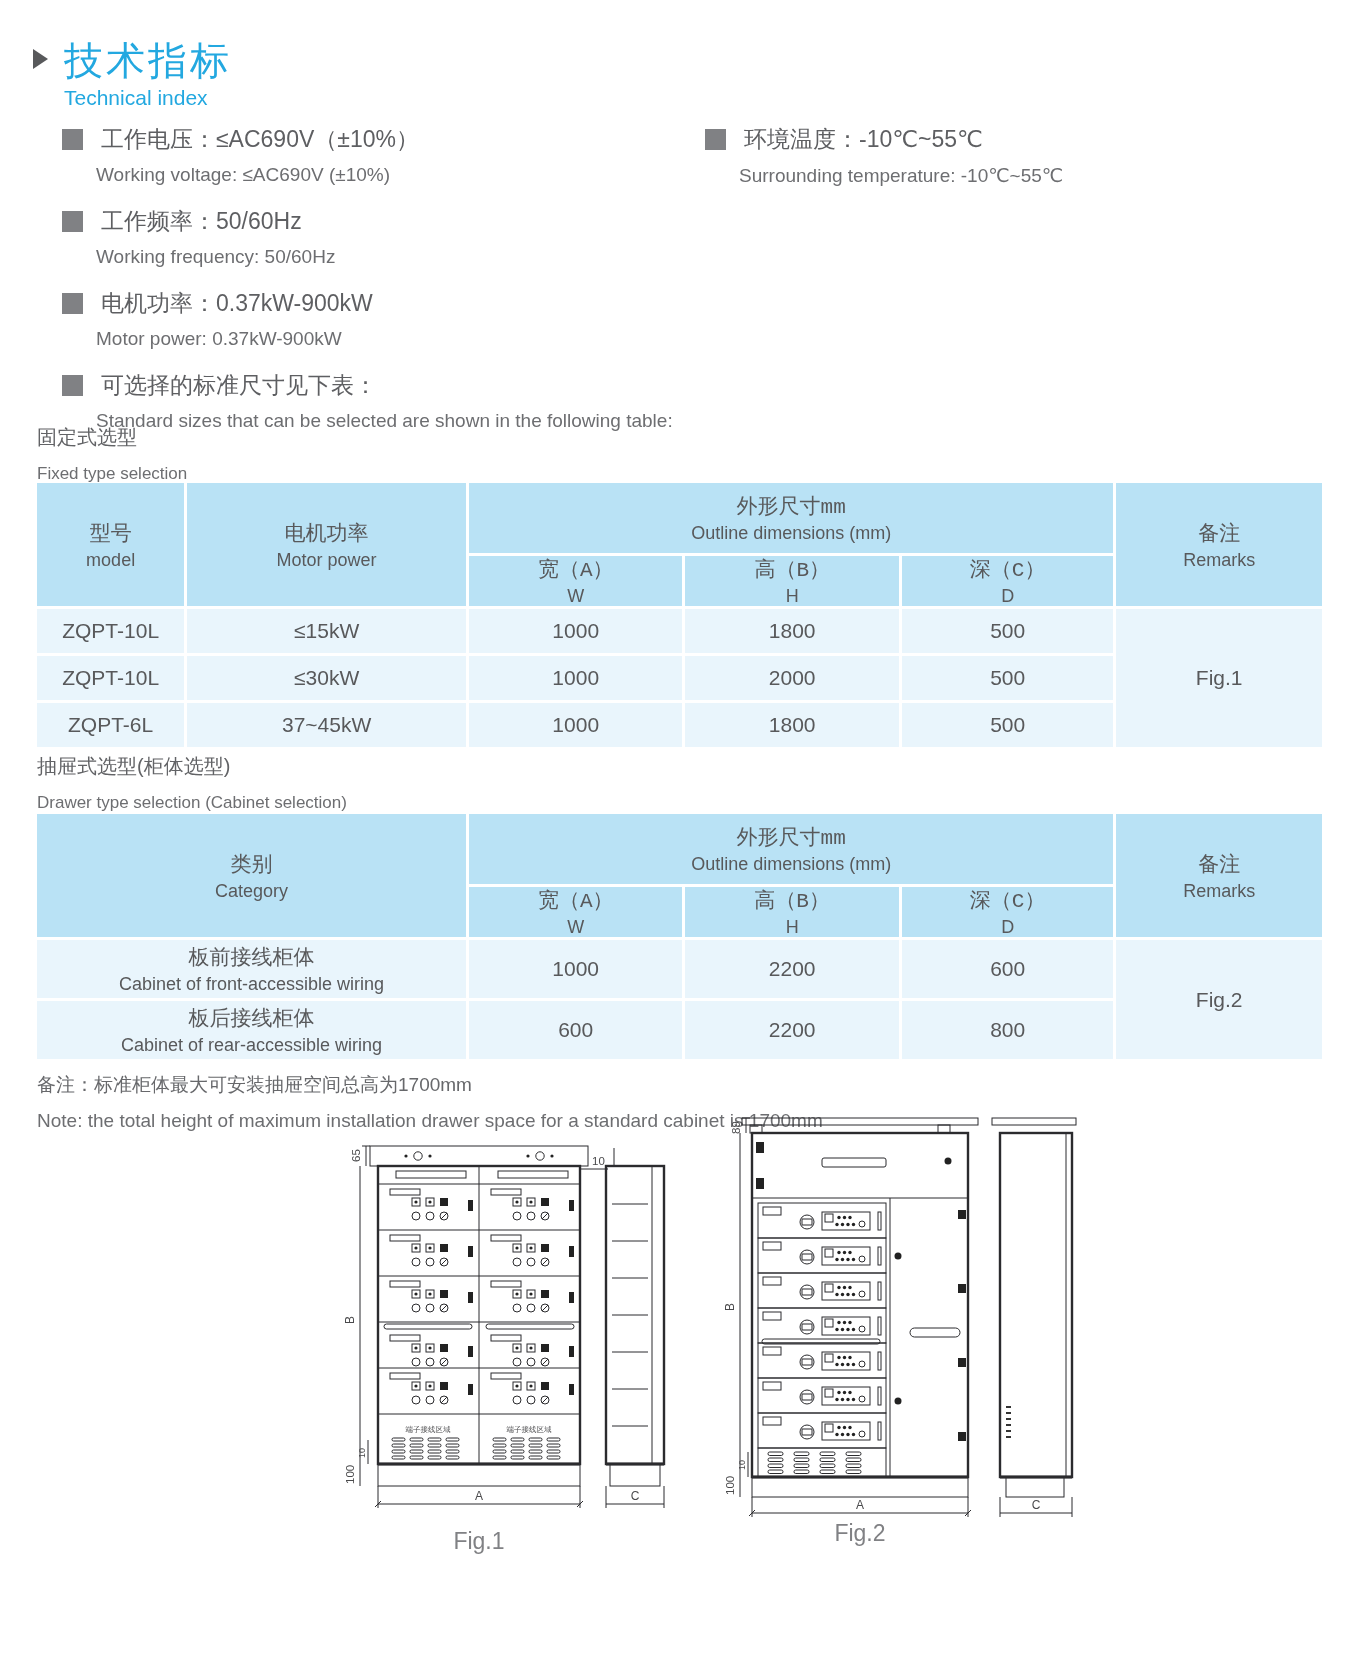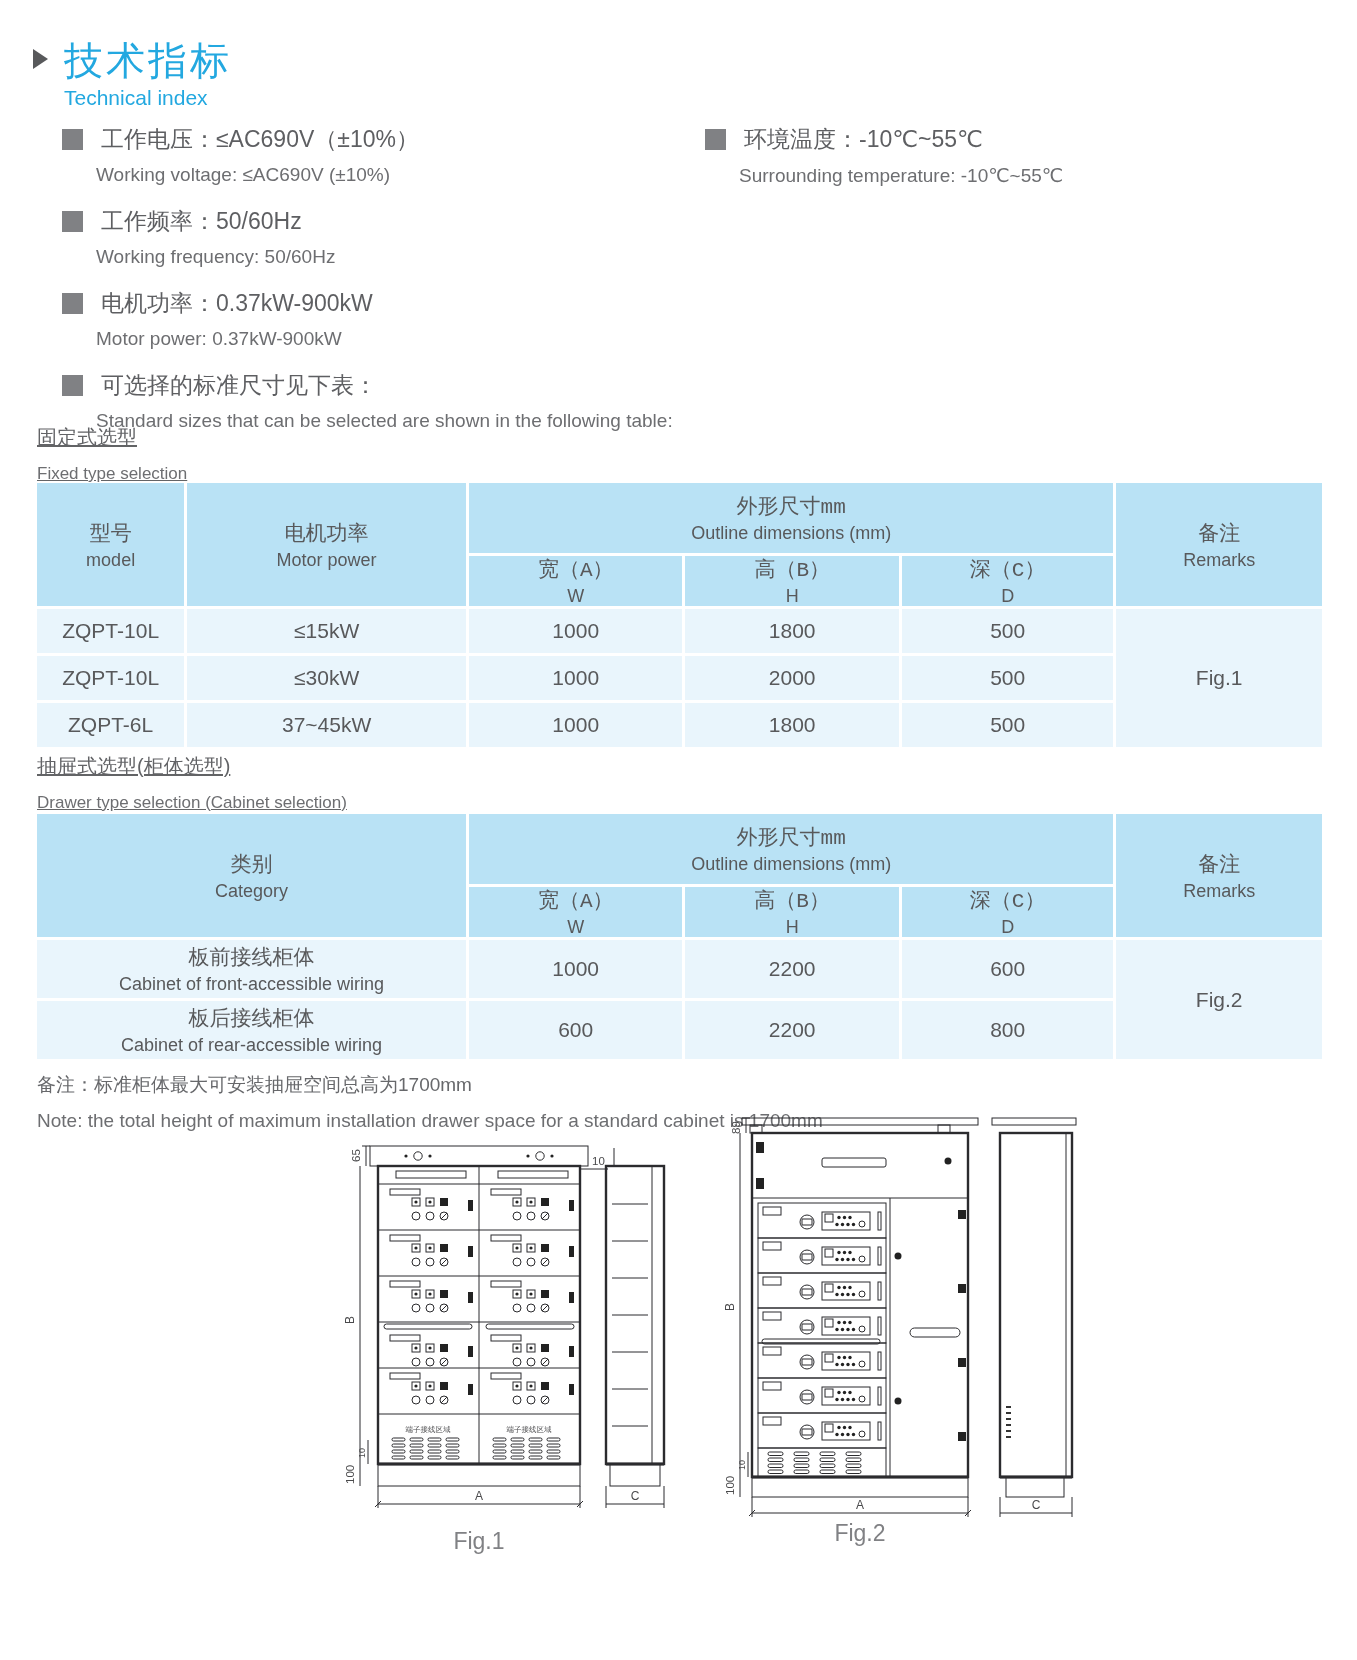--- a/index.html
+++ b/index.html
@@ -15,21 +15,21 @@
   
   .spec-col{position:absolute;top:122px;width:620px;}
   .spec-col.left{left:62px;}
   .spec-col.right{left:705px;}
   .spec-cn{display:flex;align-items:center;gap:18px;font-size:23px;color:#5e5f62;height:34px;}
   .bullet{width:21px;height:21px;background:#808184;flex:none;}
   .spec-en{margin-left:34px;font-size:19px;color:#6d6e71;margin-top:8px;margin-bottom:18px;}
   .spec-intro{margin-top:16px;}
 
   
-  .section{position:absolute;left:37px;text-decoration:underline;}
+  .section{position:absolute;left:37px;}
   .sec-cn{font-size:20px;color:#626366;}
   .sec-en{font-size:17px;color:#6d6e71;margin-top:13px;}
   .sec1{top:424px;} .sec2{top:753px;}
 
   
   .tbl{position:absolute;left:37px;width:1285px;display:grid;gap:3px;text-align:center;color:#58595b;}
   .tbl1{top:483px;grid-template-columns:149fr 282fr 216fr 216fr 214fr 208fr;
         grid-template-rows:70px 50px 44px 44px 44px;}
   .tbl2{top:814px;grid-template-columns:434fr 216fr 216fr 214fr 208fr;
         grid-template-rows:70px 50px 58px 58px;}

